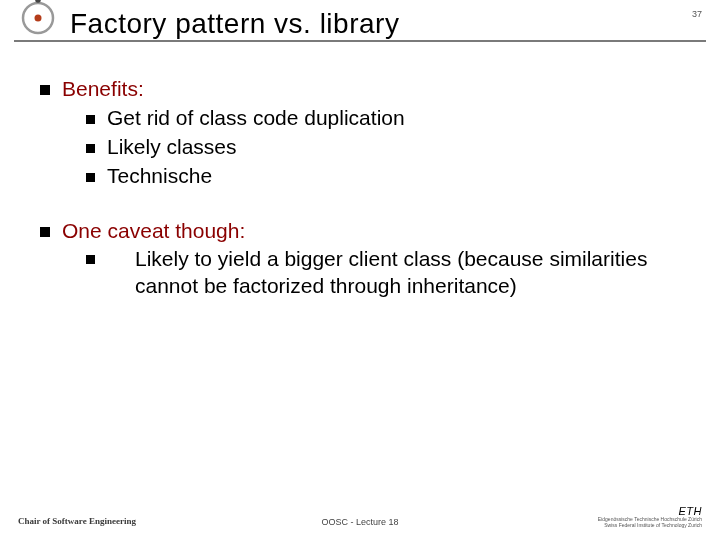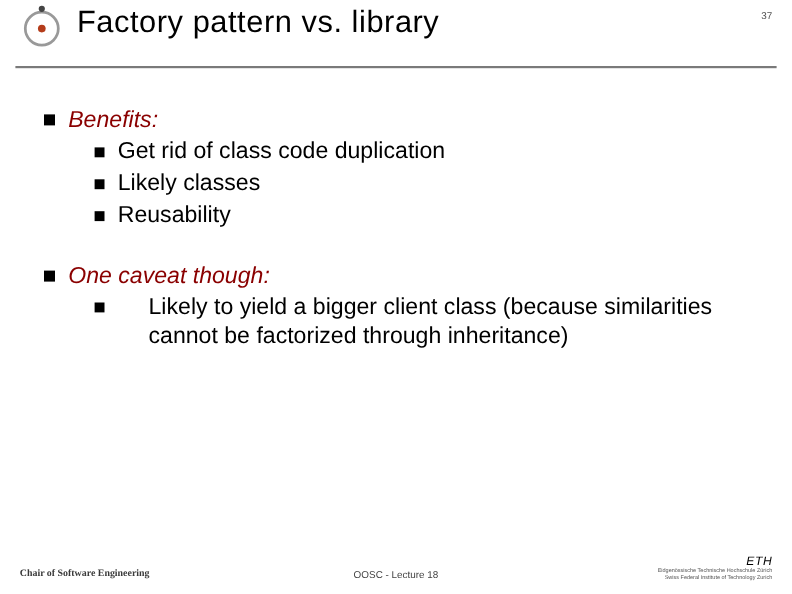--- a/index.html
+++ b/index.html
@@ -6,23 +6,23 @@
   html, body { width: 720px; height: 540px; }
   body {
     font-family: Verdana, Geneva, sans-serif;
     background: #fff;
     color: #000;
     position: relative;
     overflow: hidden;
   }
   .header {
     display: flex;
-    align-items: flex-start;
+    align-items: flex-end;
     padding: 4px 16px 0 16px;
-    height: 60px;
+    height: 40px;
   }
   .logo {
     width: 44px;
     height: 44px;
     flex: 0 0 44px;
     position: relative;
   }
   .title {
     font-size: 28px;
     color: #000;
@@ -60,21 +60,21 @@
   }
   .lvl2 {
     padding-left: 46px;
     margin-top: 2px;
   }
   .lvl2 > li { margin-bottom: 2px; }
   .lvl2 .bullet {
     width: 9px;
     height: 9px;
   }
-  .lvl1-head { color: #8a0000; font-style: italic; }
+  .lvl1-head { color: #8a0000; }
   .sub-wrap {
     display: flex;
     align-items: flex-start;
     gap: 28px;
   }
   .sub-wrap .bullet { margin-top: 9px; flex: 0 0 9px; }
   .sub-text { flex: 1; }
   .footer {
     position: absolute;
     left: 0; right: 0; bottom: 10px;
@@ -133,21 +133,21 @@
 <div class="pagenum">37</div>
 <div class="rule"></div>
 
 <div class="content">
   <ul class="lvl1">
     <li class="group">
       <span class="bullet"></span><span class="lvl1-head">Benefits:</span>
       <ul class="lvl2">
         <li><span class="bullet"></span><span>Get rid of class code duplication</span></li>
         <li><span class="bullet"></span><span>Likely classes</span></li>
-        <li><span class="bullet"></span><span>Reusability</span></li>
+        <li><span class="bullet"></span><span>Technische</span></li>
       </ul>
     </li>
     <li class="group">
       <span class="bullet"></span><span class="lvl1-head">One caveat though:</span>
       <ul class="lvl2">
         <li>
           <div class="sub-wrap">
             <span class="bullet"></span>
             <span class="sub-text">Likely to yield a bigger client class (because similarities cannot be factorized through inheritance)</span>
           </div>

